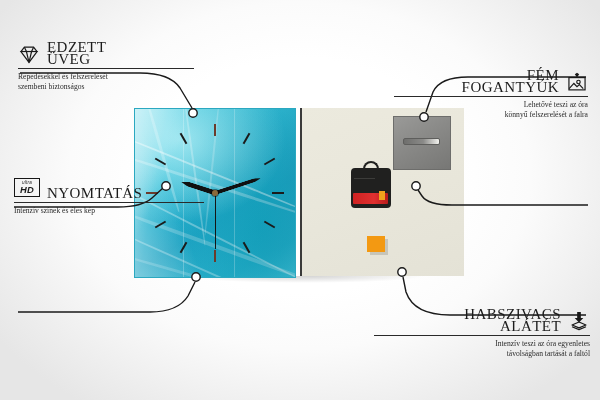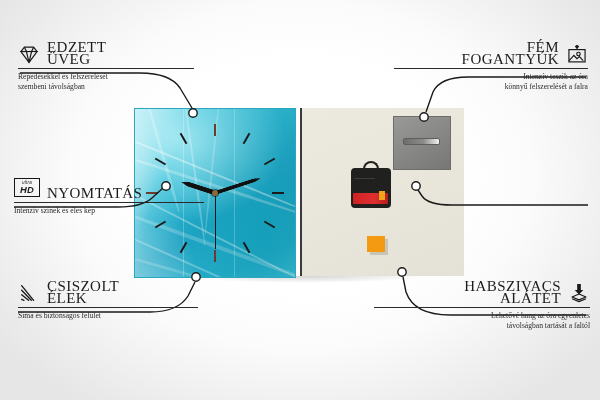--- a/index.html
+++ b/index.html
@@ -118,21 +118,21 @@
     font-weight:400; font-size:15px; letter-spacing:.45px; color:#1c1c1c;
     line-height:11.5px; text-transform:uppercase; white-space:nowrap;
   }
   .callout .rule{ height:1px; background:#2a2a2a; margin:3px 0 3px; }
   .callout .sub{
     font-size:7.6px; color:#2b2b2b; line-height:9.6px; white-space:nowrap;
   }
   .callout.left .head{ justify-content:flex-start; }
   .callout.left .ttl{ text-align:left; }
   .callout.left .sub{ text-align:left; }
-  .callout.right .head{ justify-content:flex-end; }
+  .callout.right .head{ justify-content:flex-end;margin-top:28px; }
   .callout.right .ttl{ text-align:right; }
   .callout.right .sub{ text-align:right; }
 
   .ico{ width:22px; height:22px; flex:0 0 22px; color:#1a1a1a;font-style:italic; }
   .ico svg{ display:block; width:100%; height:100%; }
   .ico.hd{
     width:26px; height:19px; flex:0 0 26px; border:1.4px solid #161616;
     display:flex; flex-direction:column; align-items:center; justify-content:center; line-height:1;
   }
   .ico.hd .u{ font-size:4.6px; letter-spacing:.2px; font-family:"Liberation Sans",sans-serif; }
@@ -235,80 +235,60 @@
         </svg>
       </span>
       <span class="ttl">
         <span>EDZETT</span><br>
         <span>ÜVEG</span>
       </span>
     </div>
     <div class="rule"></div>
     <div class="sub">
       <span>Repedésekkel és felszerelését</span><br>
-      <span>szembeni távolságban</span>
+      <span>szembeni biztonságos</span>
     </div>
   </div>
 
   <div class="callout left" style="left:14px; top:176px; width:190px;">
     <div class="head">
       <span class="ico hd">
         <span class="u">ultra</span>
         <span class="h">HD</span>
       </span>
       <span class="ttl">
         <br>
         <span>NYOMTATÁS</span>
       </span>
     </div>
     <div class="rule"></div>
     <div class="sub">
       <span>Intenzív színek és éles kép</span>
     </div>
   </div>
 
-  <div class="callout left" style="left:18px; top:281px; width:180px;">
-    <div class="head">
-      <span class="ico">
-        <svg viewBox="0 0 24 24" fill="none" stroke="currentColor" stroke-width="1.5" stroke-linecap="round">
-          <path d="M4 4 17 20"></path>
-          <path d="M4 9 14.5 20"></path>
-          <path d="M4 14 11.5 20"></path>
-          <path d="M4 19 6.5 20"></path>
-        </svg>
-      </span>
-      <span class="ttl">
-        <span>CSISZOLT</span><br>
-        <span>ÉLEK</span>
-      </span>
-    </div>
-    <div class="rule"></div>
-    <div class="sub">
-      <span>Sima és biztonságos felület</span>
-    </div>
-  </div>
 
   <div class="callout right" style="right:12px; top:42px; width:194px;">
     <div class="head">
       <span class="ttl">
         <span>FÉM</span><br>
         <span>FOGANTYÚK</span>
       </span>
       <span class="ico">
         <svg viewBox="0 0 24 24" fill="none" stroke="currentColor" stroke-width="1.3">
           <rect x="3.2" y="7.2" width="17.6" height="13.4"></rect>
           <path d="M12 7.2 9.6 3.6 12 1.9l2.4 1.7L12 7.2z" fill="currentColor" stroke="none"></path>
           <circle cx="13.6" cy="12" r="1.9"></circle>
           <path d="M3.4 19.2 8.6 13.6l3.4 3.6 2.6-2.4 4.2 4.4"></path>
         </svg>
       </span>
     </div>
     <div class="rule"></div>
     <div class="sub">
-      <span>Intenzív teszik az óra</span><br>
+      <span>Lehetővé teszi az óra</span><br>
       <span>könnyű felszerelését a falra</span>
     </div>
   </div>
 
 
   <div class="callout right" style="right:10px; top:281px; width:216px;">
     <div class="head">
       <span class="ttl">
         <span>HABSZIVACS</span><br>
         <span>ALÁTÉT</span>
@@ -316,18 +296,18 @@
       <span class="ico">
         <svg viewBox="0 0 24 24" fill="none" stroke="currentColor" stroke-width="1.3" stroke-linejoin="round">
           <path d="M10 2.2h4v6.4h2.7L12 13.6 7.3 8.6H10V2.2z" fill="currentColor" stroke="none"></path>
           <path d="M12 13.1 4.4 16.3 12 19.5l7.6-3.2L12 13.1z"></path>
           <path d="M4.4 18.2 12 21.4l7.6-3.2"></path>
         </svg>
       </span>
     </div>
     <div class="rule"></div>
     <div class="sub">
-      <span>Lehetővé hang az óra egyenletes</span><br>
+      <span>Intenzív teszi az óra egyenletes</span><br>
       <span>távolságban tartását a faltól</span>
     </div>
   </div>
 
 </div>
 
 </body></html>

